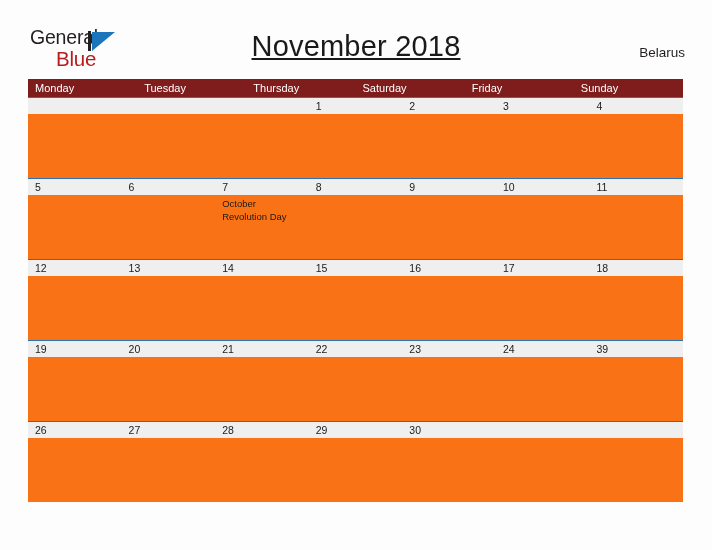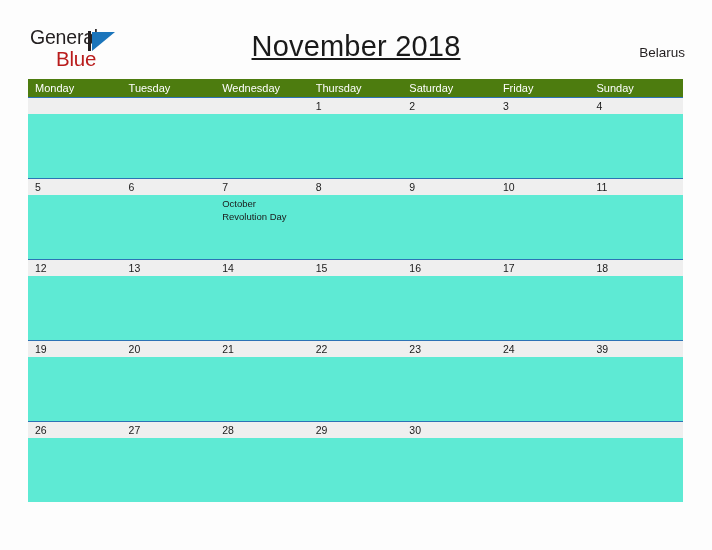--- a/index.html
+++ b/index.html
@@ -96,21 +96,21 @@
   
   .calendar {
     position: absolute;
     left: 28px;
     top: 79px;
     width: 655px;
   }
 
   .weekday-header {
     display: flex;
-    background: #4d7c0f;
+    background: #7f1d1d;
     height: 18px;
   }
   .weekday-cell {
     flex: 1 1 0;
     color: #ffffff;
     font-size: 11px;
     line-height: 18px;
     padding-left: 7px;
     box-sizing: border-box;
     white-space: nowrap;
@@ -135,21 +135,21 @@
     flex: 1 1 0;
     box-sizing: border-box;
     padding-left: 7px;
     font-size: 10.5px;
     line-height: 16px;
     color: #1a1a1a;
   }
   .week-row .body-band {
     display: flex;
     height: 64px;
-    background: #5eead4;
+    background: #f97316;
   }
   .body-cell {
     flex: 1 1 0;
     box-sizing: border-box;
     padding: 3px 8px 0 7px;
     font-size: 9.5px;
     line-height: 12.5px;
     color: #1a1a1a;
     word-wrap: break-word;
   }
@@ -173,21 +173,20 @@
   <div class="cal-title">November 2018</div>
 
   <div class="cal-region">Belarus</div>
 </div>
 
 <div class="calendar">
 
   <div class="weekday-header">
     <div class="weekday-cell">Monday</div>
     <div class="weekday-cell">Tuesday</div>
-    <div class="weekday-cell">Wednesday</div>
     <div class="weekday-cell">Thursday</div>
     <div class="weekday-cell">Saturday</div>
     <div class="weekday-cell">Friday</div>
     <div class="weekday-cell">Sunday</div>
   </div>
 
   <div class="week-row">
     <div class="daynum-band">
       <div class="day-cell"></div>
       <div class="day-cell"></div>

